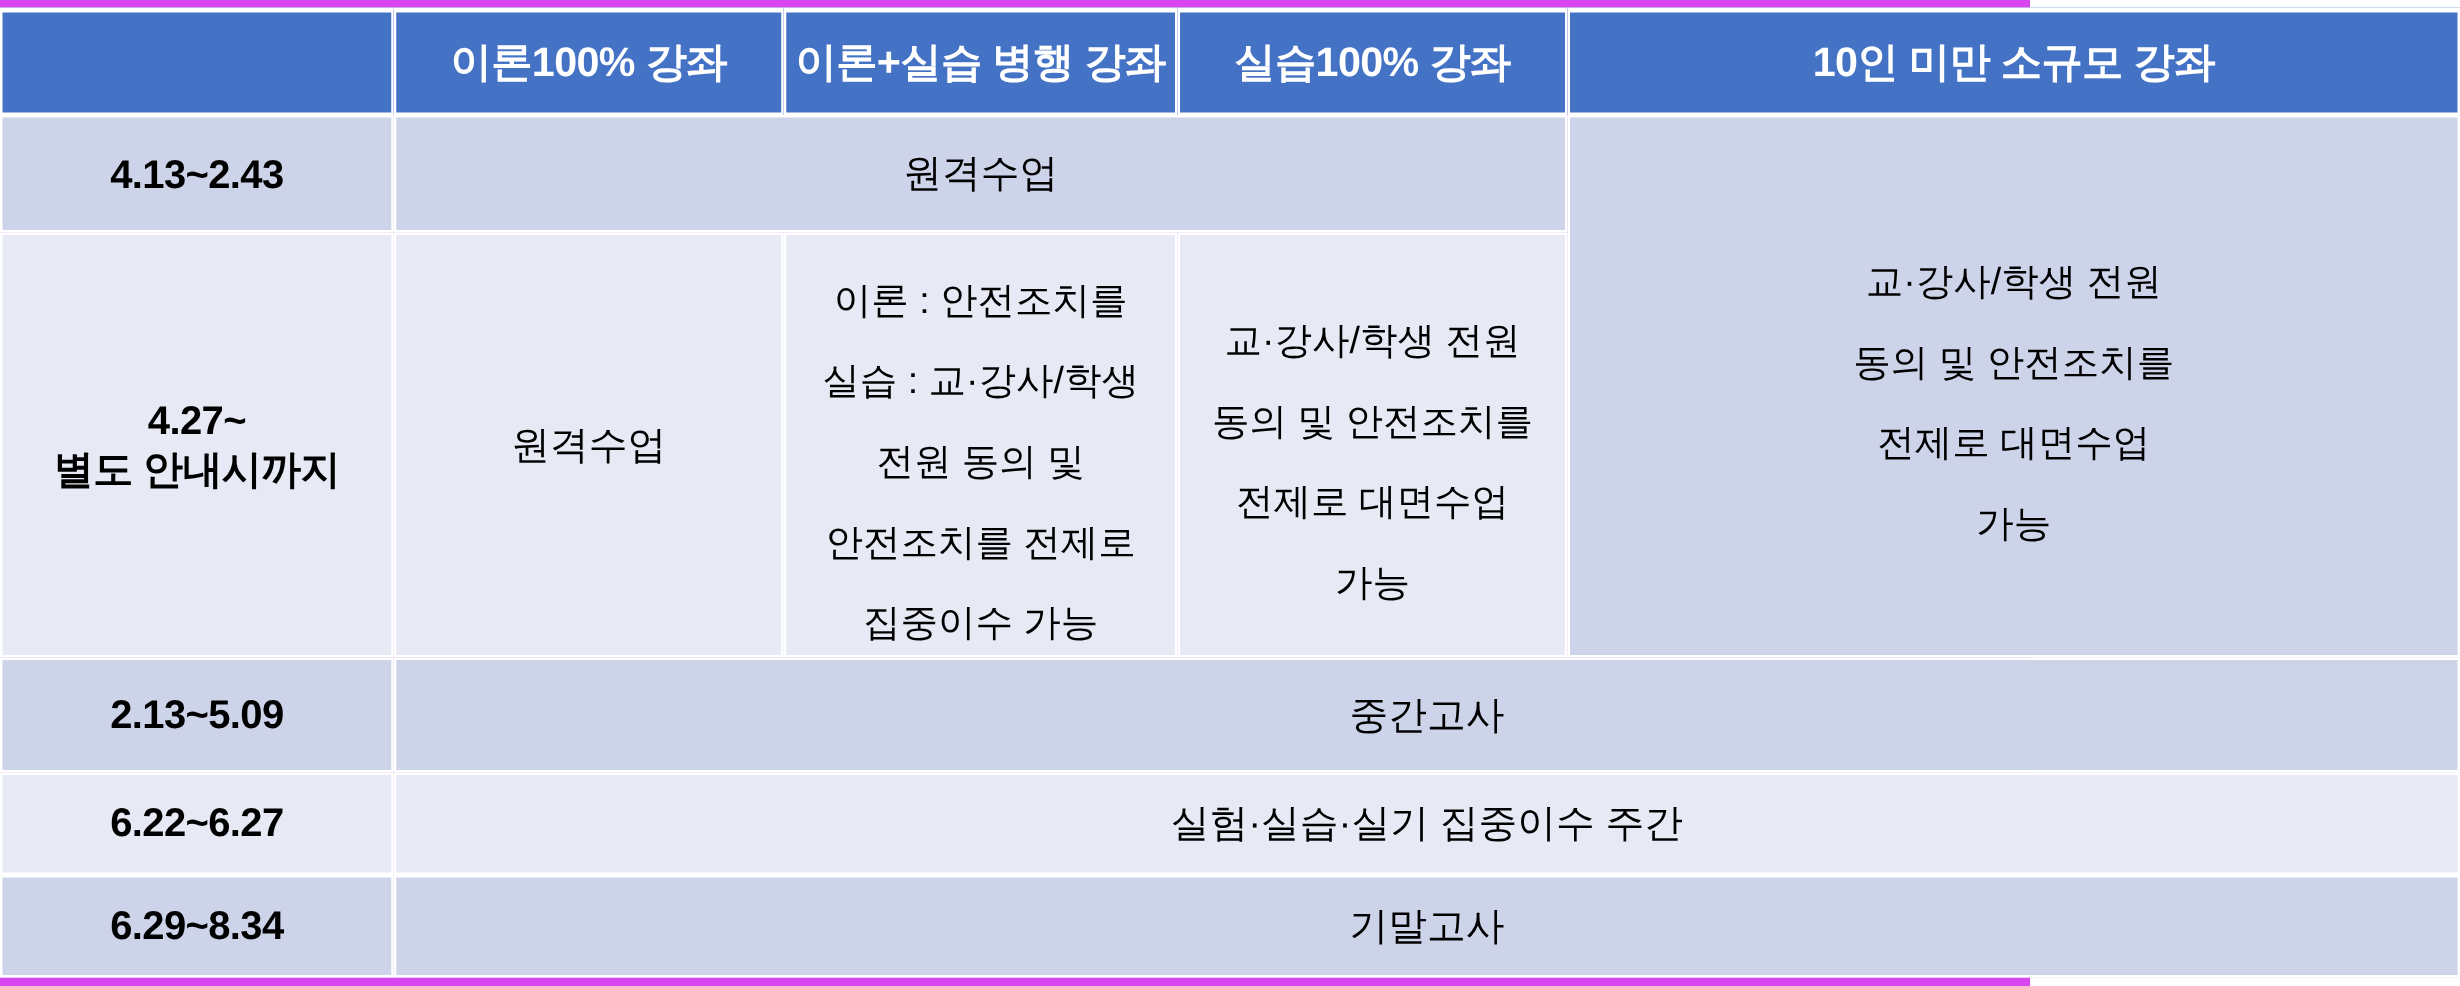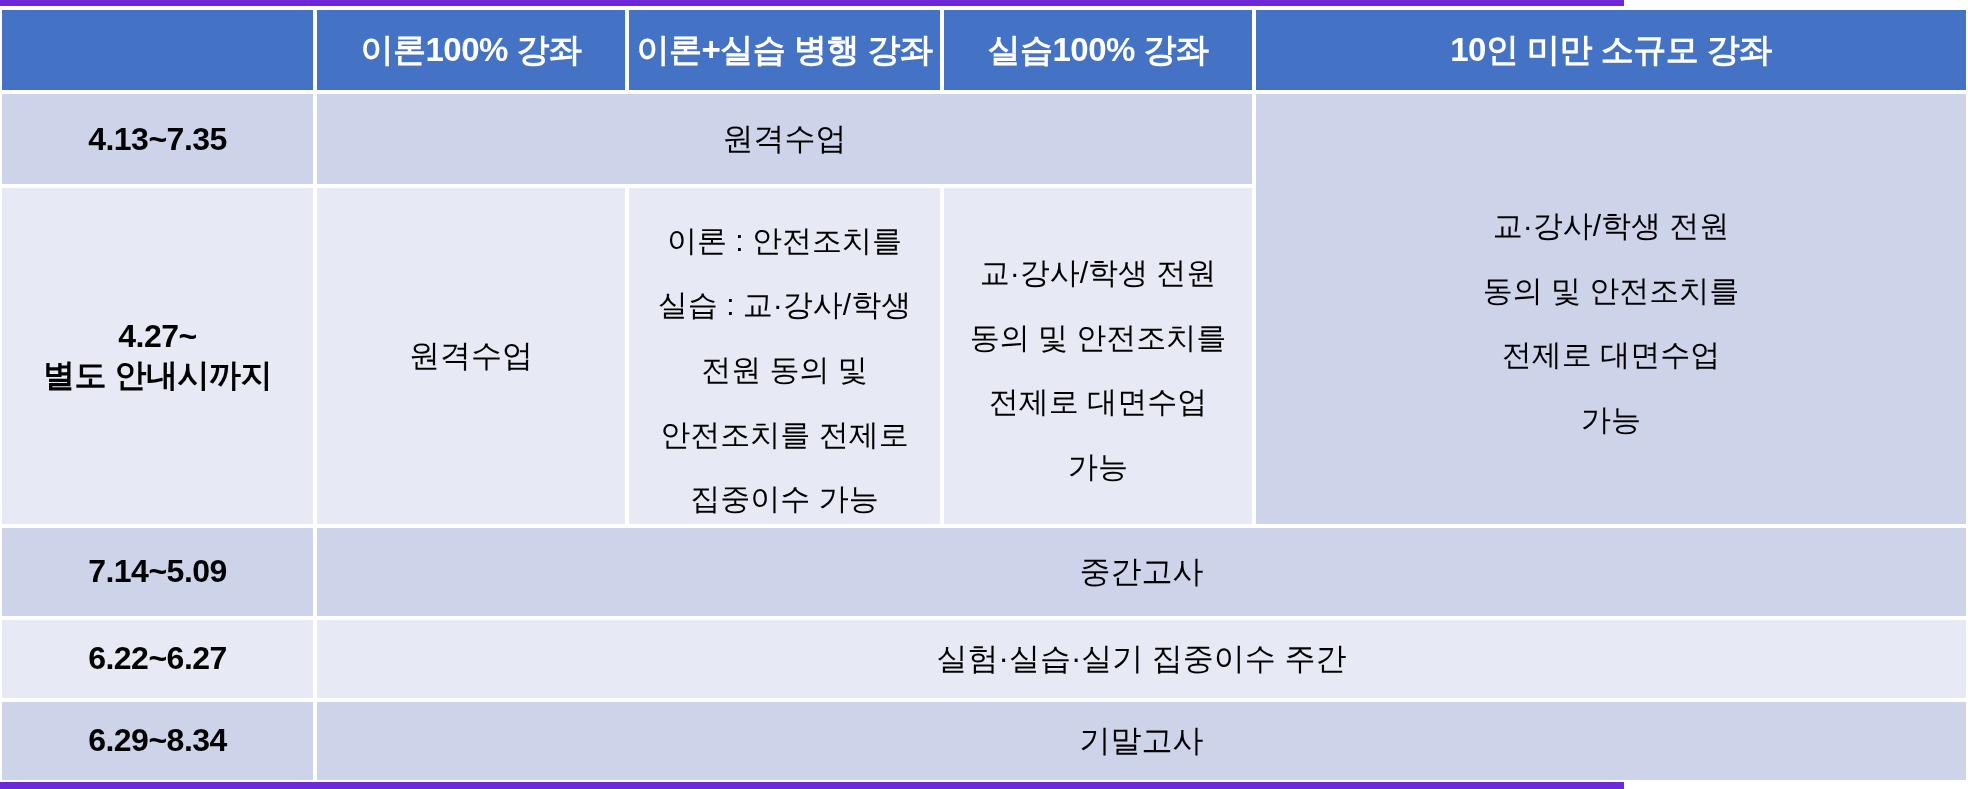--- a/index.html
+++ b/index.html
@@ -6,21 +6,21 @@
   html, body {
     width: 1968px;
     height: 789px;
     background: #ffffff;
     font-family: "Liberation Sans", "DejaVu Sans", sans-serif;
   }
   #schedule-table-wrap {
     width: 1624px;
     height: 789px;
     position: relative;
-    background: #6d28d9;
+    background: #d946ef;
     padding-top: 6px;
     padding-bottom: 7px;
   }
   table.schedule {
     width: 1968px;
     height: 776px;
     border-collapse: separate;
     border-spacing: 0;
     table-layout: fixed;
   }
@@ -101,21 +101,21 @@
         <th>실습100% 강좌</th>
         <th>
           <span class="txt-line">10인 미만 소규모</span>
           <span class="txt-line">강좌</span>
         </th>
       </tr>
     </thead>
     <tbody>
 
       <tr class="row-1">
-        <td class="label-cell tone-dark">4.13~7.35</td>
+        <td class="label-cell tone-dark">4.13~2.43</td>
         <td class="body-cell tone-dark" colspan="3">원격수업</td>
         <td class="detail-cell tone-dark" rowspan="2">
           <span class="txt-line">교·강사/학생 전원</span>
           <span class="txt-line">동의 및 안전조치를</span>
           <span class="txt-line">전제로 대면수업</span>
           <span class="txt-line">가능</span>
         </td>
       </tr>
 
       <tr class="row-2">
@@ -133,21 +133,21 @@
         </td>
         <td class="detail-cell tone-light">
           <span class="txt-line">교·강사/학생 전원</span>
           <span class="txt-line">동의 및 안전조치를</span>
           <span class="txt-line">전제로 대면수업</span>
           <span class="txt-line">가능</span>
         </td>
       </tr>
 
       <tr class="row-3">
-        <td class="label-cell tone-dark">7.14~5.09</td>
+        <td class="label-cell tone-dark">2.13~5.09</td>
         <td class="body-cell tone-dark" colspan="4">중간고사</td>
       </tr>
 
       <tr class="row-4">
         <td class="label-cell tone-light">6.22~6.27</td>
         <td class="body-cell tone-light" colspan="4">실험·실습·실기 집중이수 주간</td>
       </tr>
 
       <tr class="row-5">
         <td class="label-cell tone-dark">6.29~8.34</td>

